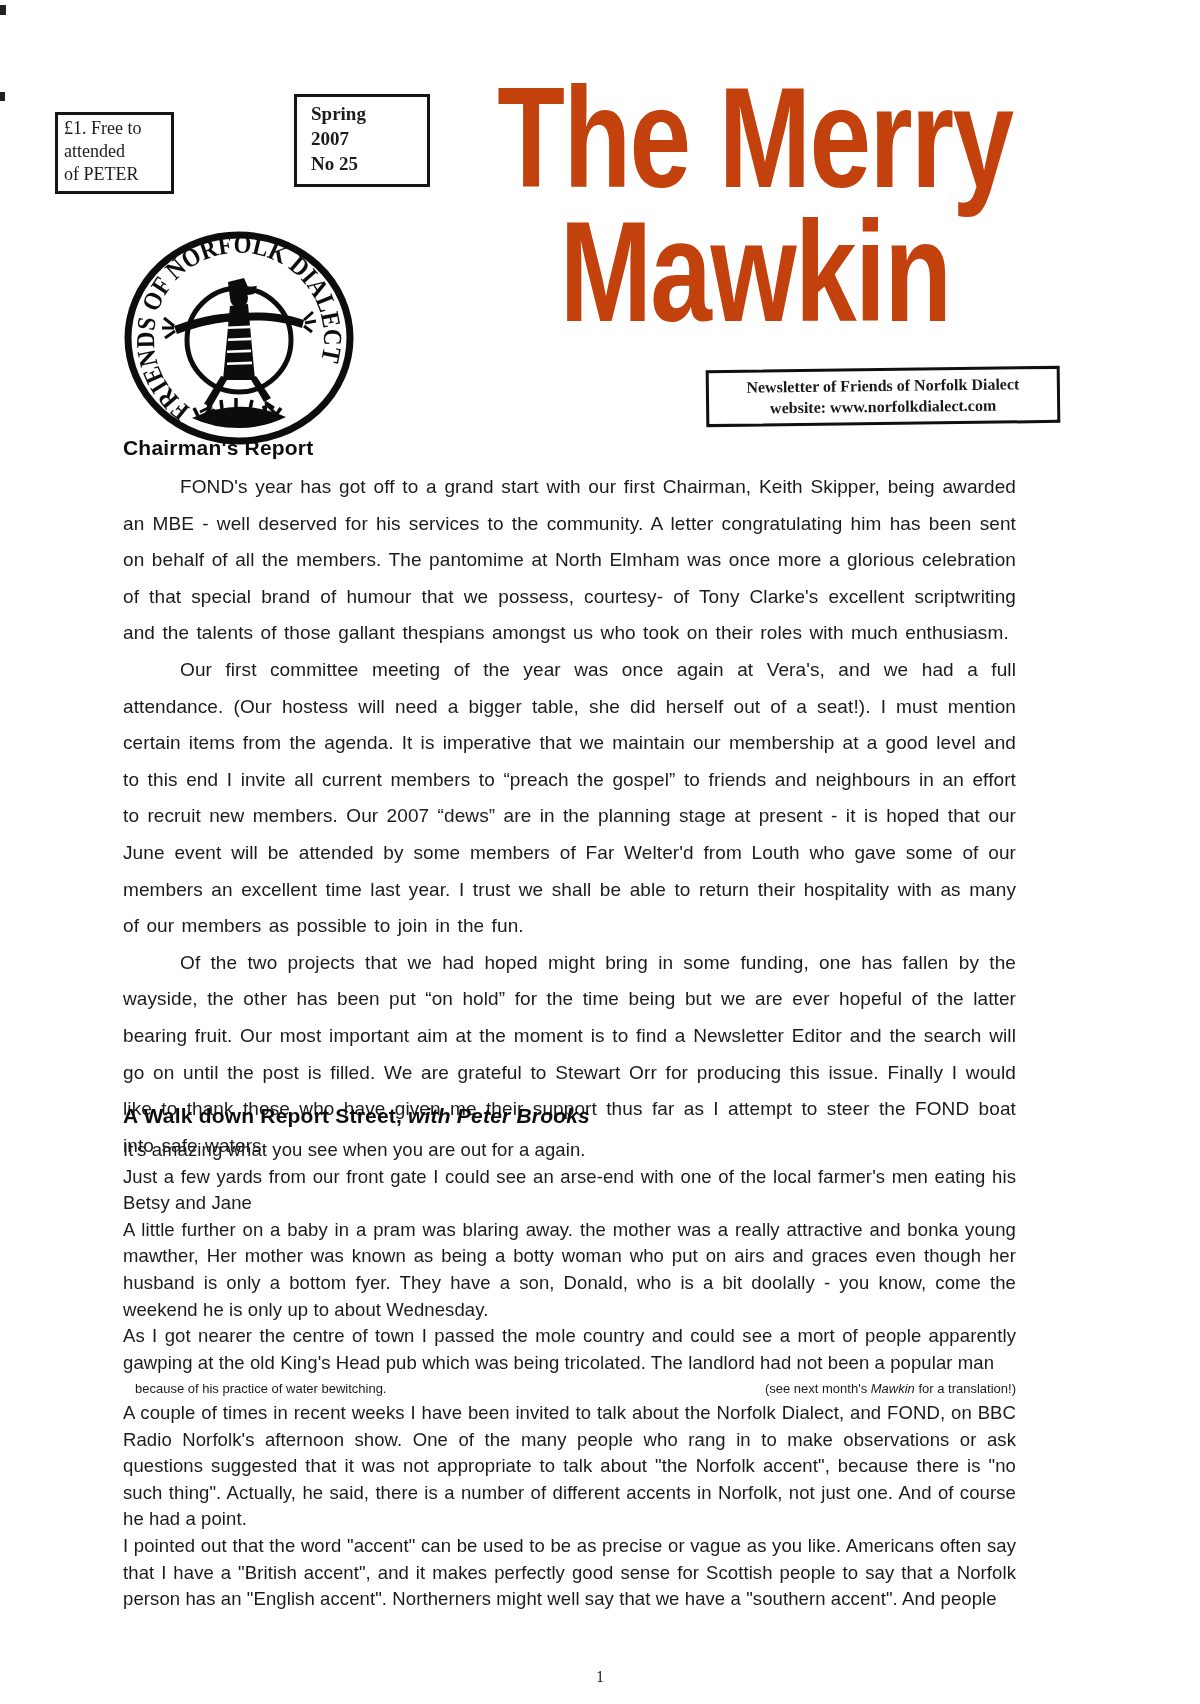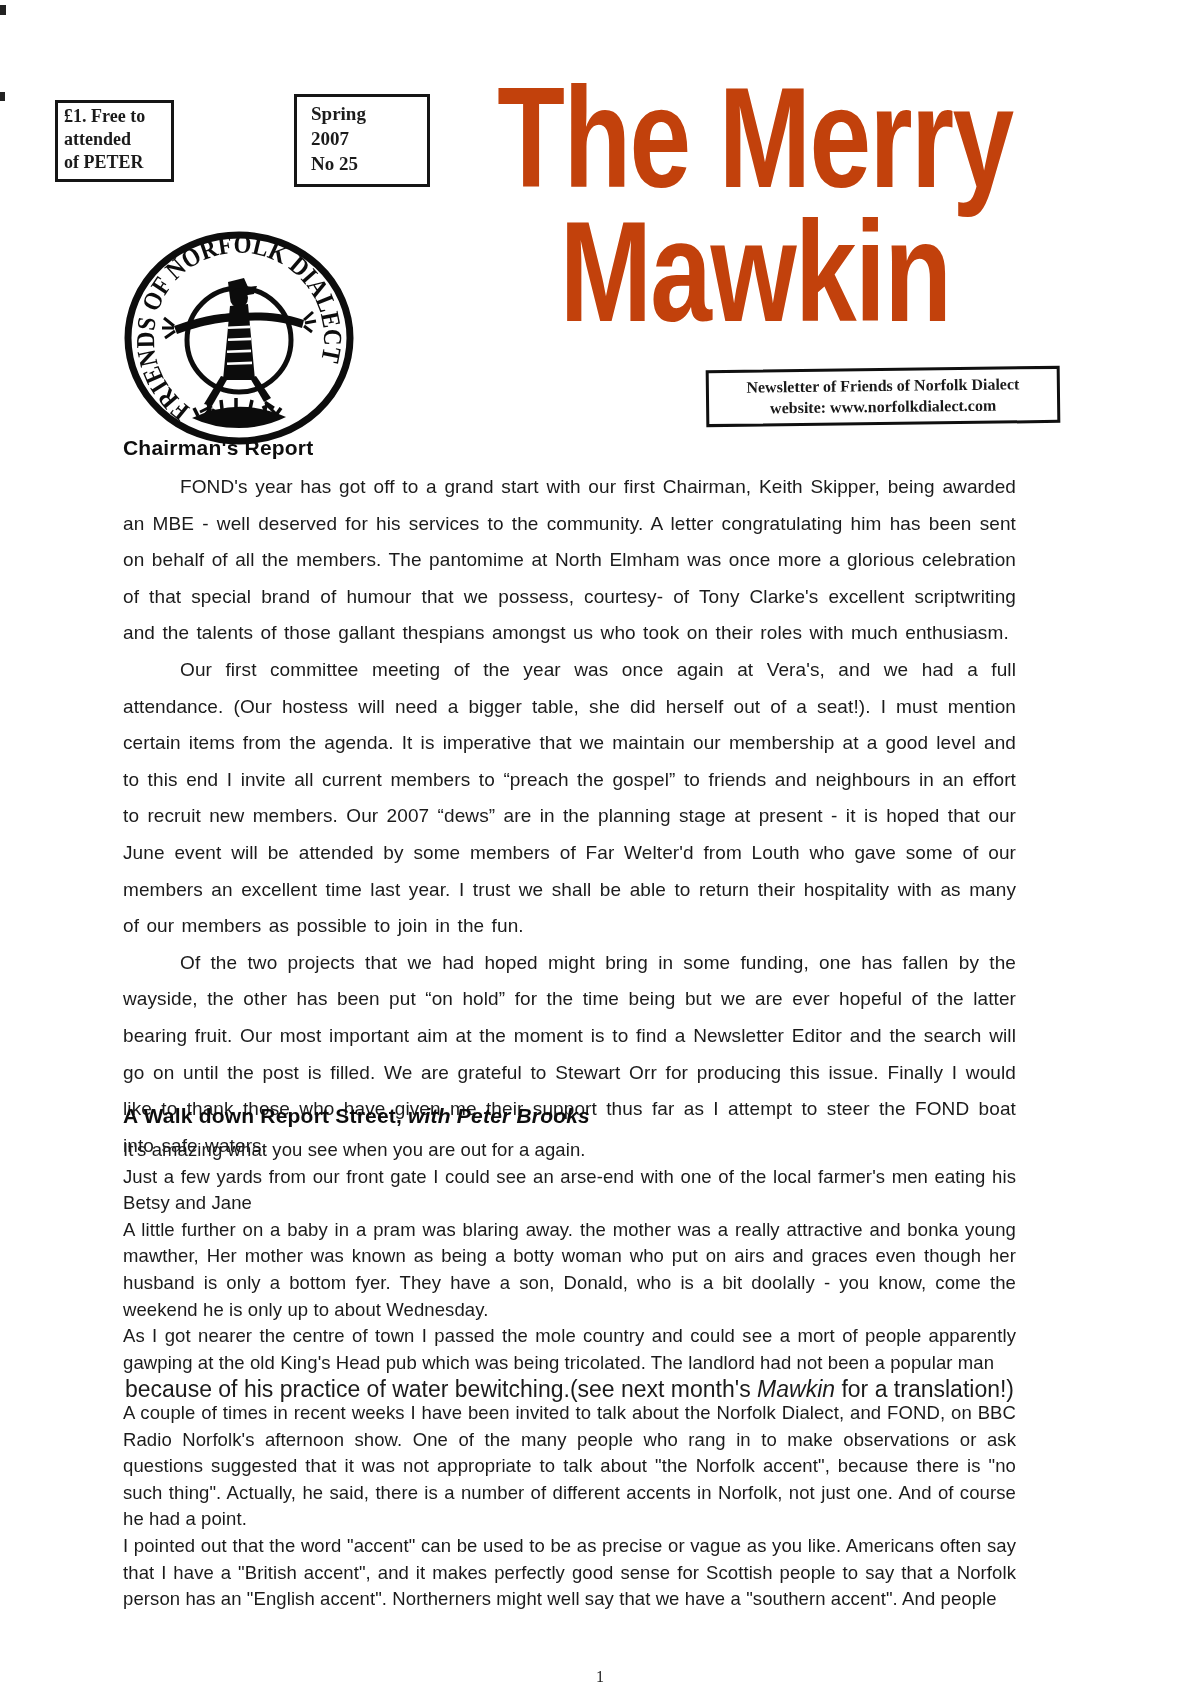--- a/index.html
+++ b/index.html
@@ -10,23 +10,23 @@
     -webkit-font-smoothing:antialiased;
   }
   .page{position:absolute;inset:0;background:#fff;}
 
   
   .edge-mark1{position:absolute;left:0;top:5;width:6px;height:10px;background:#222;top:5px;}
   .edge-mark2{position:absolute;left:0;top:92px;width:5px;height:9px;background:#222;}
 
   
   .price-box{
-    position:absolute;left:55px;top:100px;width:103px;height:74px;
+    position:absolute;left:55px;top:112px;width:103px;height:74px;
     border:3px solid #151515;padding:2px 4px 0 6px;
-    font-family:"Liberation Serif",serif;font-weight:bold;font-size:18px;line-height:23px;
+    font-family:"Liberation Serif",serif;font-weight:normal;font-size:18px;line-height:23px;
   }
   .issue-box{
     position:absolute;left:294px;top:94px;width:116px;height:83px;
     border:3px solid #151515;padding:4px 0 0 14px;
     font-family:"Liberation Serif",serif;font-weight:bold;font-size:19px;line-height:25px;
   }
 
   
   .masthead{
     position:absolute;left:420px;top:72px;width:670px;text-align:center;
@@ -61,22 +61,22 @@
   .para-wide{
     font-size:19px;line-height:36.6px;text-align:justify;text-indent:57px;
     margin:0;letter-spacing:0.1px;word-spacing:2px;
   }
   .para-tight{
     font-size:18.5px;line-height:26.6px;text-align:justify;
     margin:0;letter-spacing:0.1px;
   }
   .para-tight.noj{text-align:left;}
   .lastrow{
-    display:flex;justify-content:center;
-    font-size:23px;line-height:26.6px;
+    display:flex;justify-content:space-between;
+    font-size:13px;line-height:26.6px;margin-left:12px;
   }
   .lastrow .it{font-style:italic;}
 
   .page-num{
     position:absolute;left:0;top:1668px;width:1200px;text-align:center;
     font-family:"Liberation Serif",serif;font-size:16px;color:#222;
   }
 </style>
 </head>
 <body>

